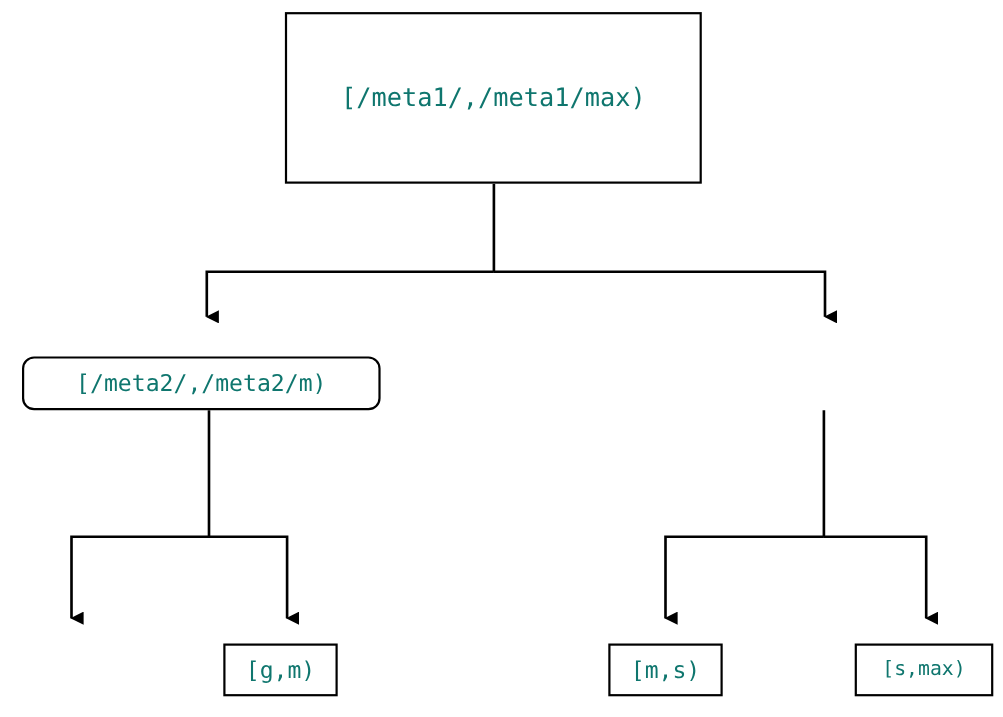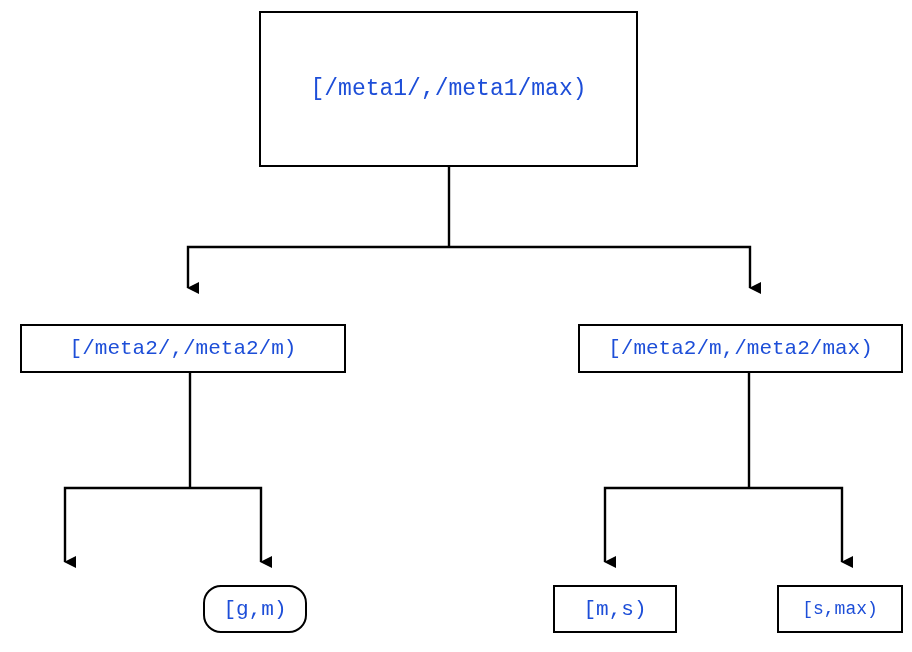--- a/index.html
+++ b/index.html
@@ -27,43 +27,43 @@
     pointer-events: none;
   }
   .node-box {
     position: absolute;
     box-sizing: border-box;
     border: 2px solid #000000;
     background: #ffffff;
     display: flex;
     align-items: center;
     justify-content: center;
-    color: #1d4ed8;
+    color: #0f766e;
     white-space: pre;
     letter-spacing: 0px;
-    font-family: Liberation Mono, monospace;
   }
   .node-label {
     display: block;
     line-height: 1;
   }
   
   #node-root {
     left: 259px;
     top: 11px;
     width: 379px;
     height: 156px;
     font-size: 23px;
   }
   #node-mid-left {
     left: 20px;
     top: 324px;
     width: 326px;
     height: 49px;
     font-size: 21px;
+    border-radius: 11px;
   }
   #node-mid-right {
     left: 578px;
     top: 324px;
     width: 325px;
     height: 49px;
     font-size: 21px;
   }
   #node-leaf-ag {
     left: 7px;
@@ -71,26 +71,25 @@
     width: 104px;
     height: 48px;
     font-size: 21px;
   }
   #node-leaf-gm {
     left: 203px;
     top: 585px;
     width: 104px;
     height: 48px;
     font-size: 21px;
-    border-radius: 18px;
   }
   #node-leaf-ms {
     left: 553px;
     top: 585px;
-    width: 124px;
+    width: 104px;
     height: 48px;
     font-size: 21px;
     justify-content: center;
   }
   #node-leaf-smax {
     left: 777px;
     top: 585px;
     width: 126px;
     height: 48px;
     font-size: 18px;
@@ -128,23 +127,20 @@
   </svg>
 
   <div class="node-box" id="node-root">
     <span class="node-label">[/meta1/,/meta1/max)</span>
   </div>
 
   <div class="node-box" id="node-mid-left">
     <span class="node-label">[/meta2/,/meta2/m)</span>
   </div>
 
-  <div class="node-box" id="node-mid-right">
-    <span class="node-label">[/meta2/m,/meta2/max)</span>
-  </div>
 
 
   <div class="node-box" id="node-leaf-gm">
     <span class="node-label">[g,m)</span>
   </div>
 
   <div class="node-box" id="node-leaf-ms">
     <span class="node-label">[m,s)</span>
   </div>
 

